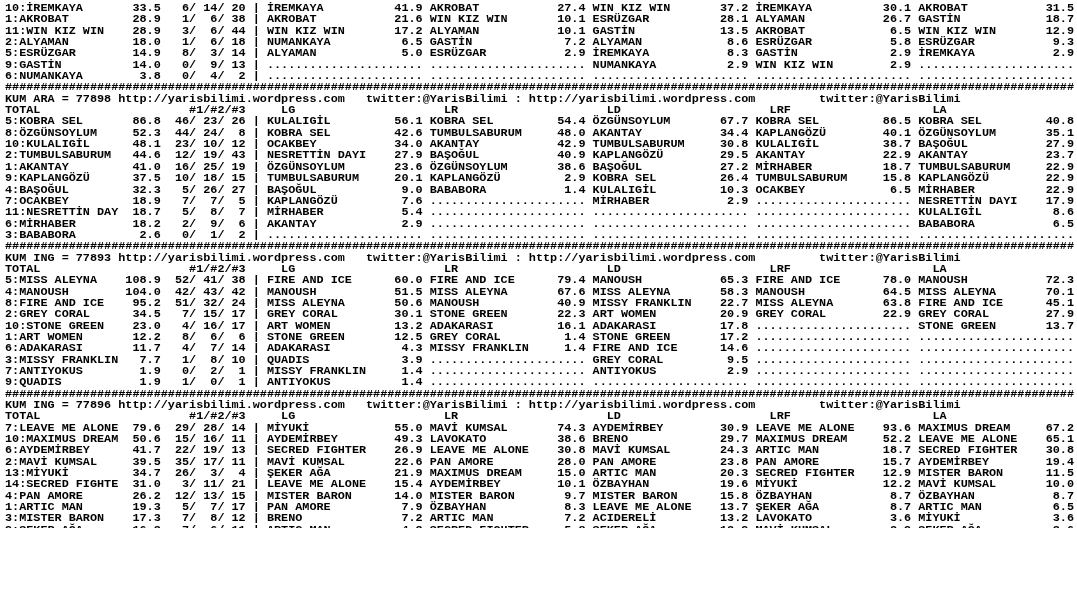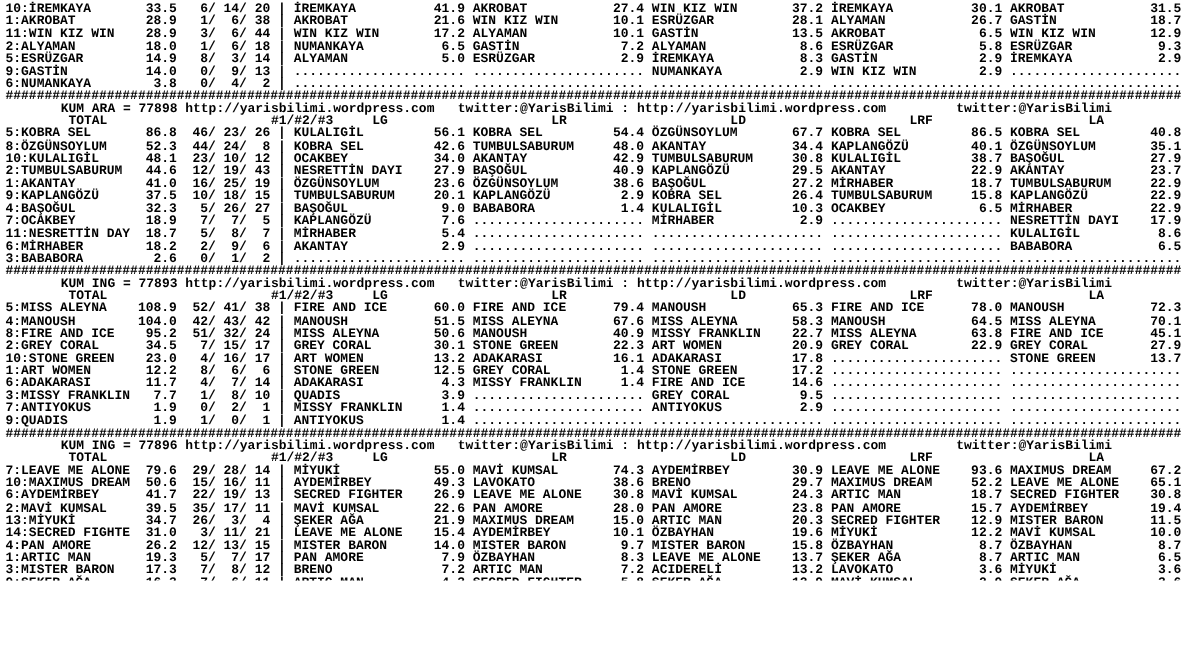--- a/index.html
+++ b/index.html
@@ -1,18 +1,18 @@
 <!DOCTYPE html>
 <html><head>
 <meta charset="utf-8">
 <style>
   html,body{margin:0;padding:0;background:#ffffff;}
   .screen{
     width:1077px;height:528px;overflow:hidden;background:#ffffff;
-    padding:3px 16px 0 5px;box-sizing:border-box;text-align:center;
+    padding:3px 16px 0 5px;box-sizing:border-box;
   }
   pre{
     margin:0;
     font-family:"Liberation Mono","DejaVu Sans Mono",monospace;
     font-weight:bold;
     font-size:11.8px;
     line-height:11.35px;
     letter-spacing:0;
     color:#000000;
     white-space:pre;

